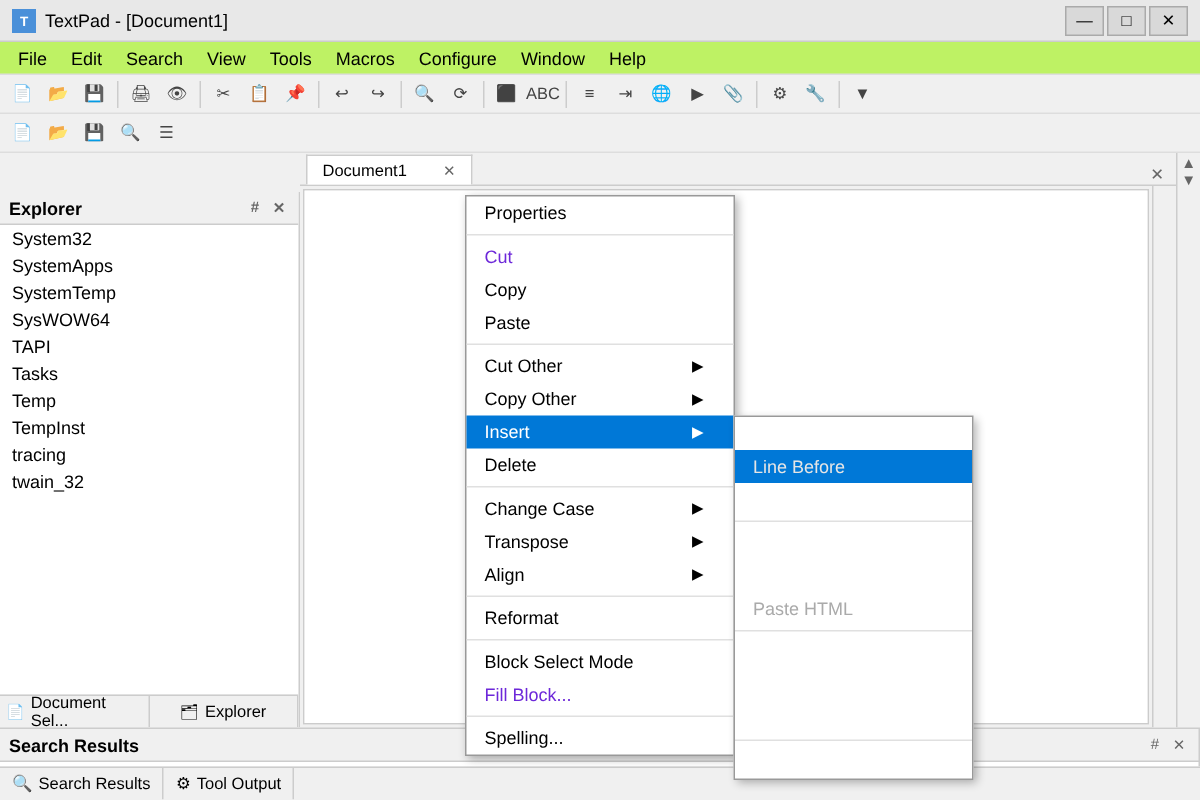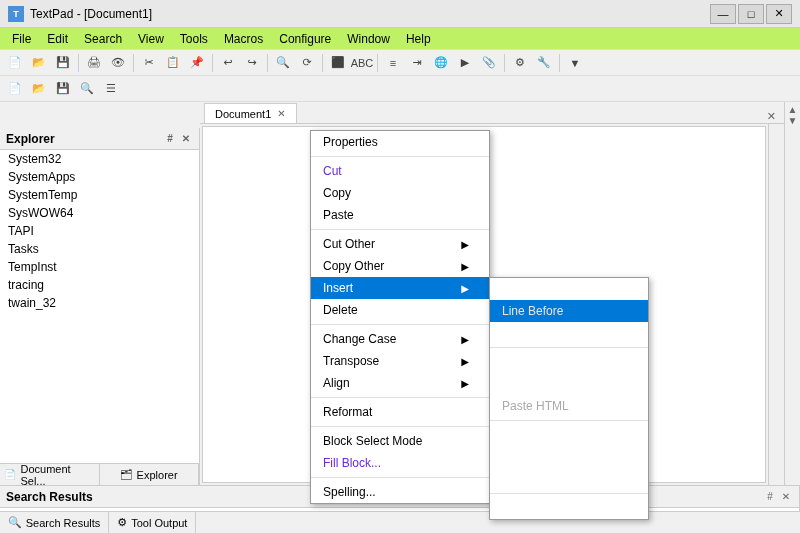--- a/index.html
+++ b/index.html
@@ -31,21 +31,21 @@
     .panel-ctrl-btn { width: 14px; height: 14px; font-size: 10px; display: flex; align-items: center; justify-content: center; cursor: pointer; color: #666; }
     .explorer-tree { flex: 1; overflow-y: auto; overflow-x: hidden; }
     .tree-item { padding: 2px 8px; font-size: 12px; cursor: pointer; white-space: nowrap; }
     .panel-tabs { display: flex; height: 22px; border-top: 1px solid #ccc; background: #f0f0f0; }
     .panel-tab { flex: 1; display: flex; align-items: center; justify-content: center; gap: 4px; font-size: 11px; cursor: pointer; border-right: 1px solid #ccc; padding: 0 4px; }
     .panel-tab-icon { font-size: 10px; }
 
     
     .doc-area { flex: 1; display: flex; flex-direction: column; overflow: hidden; background: #f0f0f0; }
     .tab-bar { height: 22px; display: flex; align-items: flex-end; background: #f0f0f0; border-bottom: 1px solid #ccc; padding: 0 4px; }
-    .doc-tab { height: 20px; padding: 0 10px; background: white; border: 1px solid #ccc; border-bottom: none; font-size: 11px; display: flex; align-items: center; gap: 6px; cursor: pointer; }
+    .doc-tab { height: 20px; padding: 0 10px; background: white; border: 1px solid #ccc; border-bottom: none; font-size: 11px; display: flex; align-items: center; gap: 24px; cursor: pointer; }
     .doc-tab-close { font-size: 10px; color: #666; cursor: pointer; }
     .doc-tab-close-right { margin-left: auto; font-size: 11px; color: #666; cursor: pointer; padding: 0 4px; }
 
     .doc-content-wrap { flex: 1; display: flex; position: relative; overflow: hidden; }
     .doc-content { flex: 1; background: white; border: 1px solid #ccc; margin: 2px; overflow: hidden; position: relative; }
     .doc-editor { width: 100%; height: 100%; padding: 4px; font-family: 'Courier New', monospace; font-size: 12px; border: none; outline: none; resize: none; background: white; }
     .doc-scrollbar { width: 16px; background: #f0f0f0; border-left: 1px solid #ccc; display: flex; flex-direction: column; }
 
     
     .right-area { width: 16px; background: #f0f0f0; border-left: 1px solid #ccc; display: flex; flex-direction: column; align-items: center; padding-top: 2px; font-size: 10px; color: #666; }
@@ -159,20 +159,21 @@
           <div class="panel-ctrl-btn">✕</div>
         </div>
       </div>
       <div class="explorer-tree">
         <div class="tree-item">System32</div>
         <div class="tree-item">SystemApps</div>
         <div class="tree-item">SystemTemp</div>
         <div class="tree-item">SysWOW64</div>
         <div class="tree-item">TAPI</div>
         <div class="tree-item">Tasks</div>
+        <div class="tree-item">Temp</div>
         <div class="tree-item">TempInst</div>
         <div class="tree-item">tracing</div>
         <div class="tree-item">twain_32</div>
       </div>
       <div class="panel-tabs">
         <div class="panel-tab">
           <span class="panel-tab-icon">📄</span>
           <span>Document Sel...</span>
         </div>
         <div class="panel-tab">

